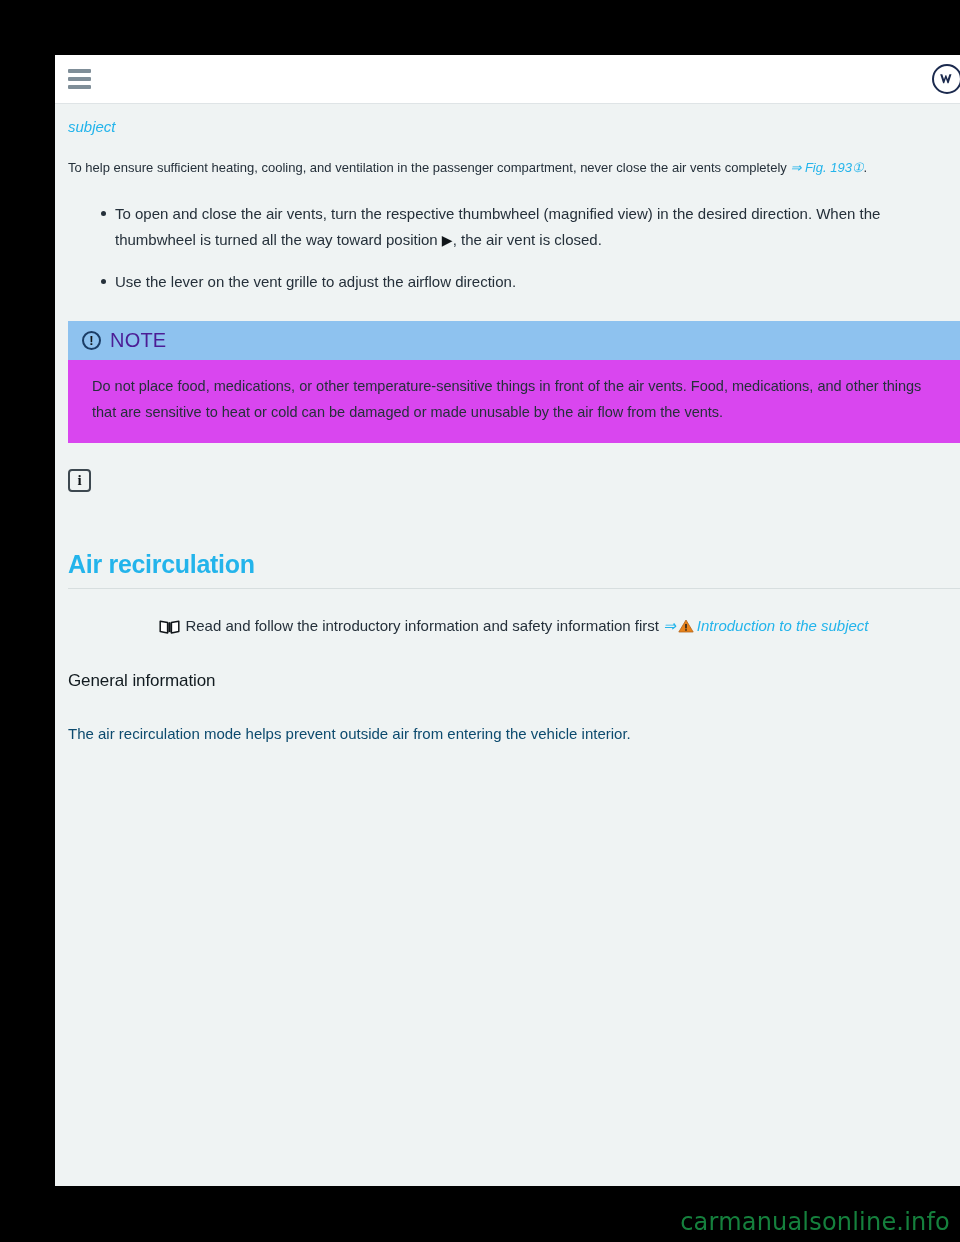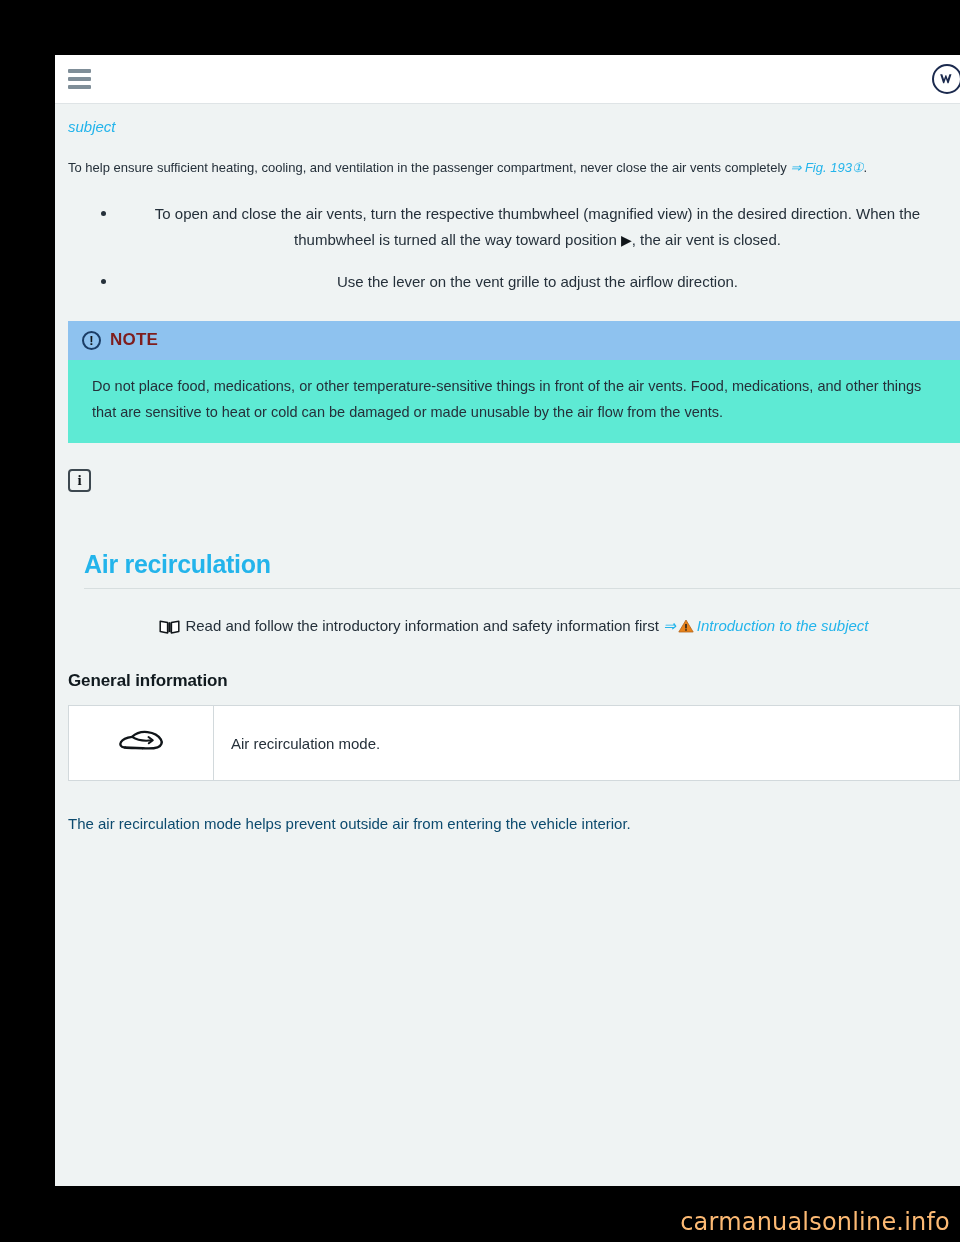--- a/index.html
+++ b/index.html
@@ -92,21 +92,20 @@
     font-size: 13px;
     line-height: 1.72;
     margin: 22px 0 0 0;
     color: #25303a;
   }
 
   ul.bullets {
     margin: 22px 0 8px 0;
     padding-left: 33px;
     list-style: none;
-    text-align: center;
   }
   ul.bullets li {
     font-size: 15px;
     line-height: 1.72;
     margin-bottom: 16px;
     position: relative;
     padding-left: 14px;
     color: #25303a;
   }
   ul.bullets li:before {
@@ -146,27 +145,27 @@
     font-size: 13px;
     font-weight: bold;
     display: flex;
     align-items: center;
     justify-content: center;
     line-height: 1;
     margin-right: 9px;
     box-sizing: border-box;
   }
   .note-title {
-    font-size: 17px;
-    font-weight: bold;
+    font-size: 20px;
+    font-weight: normal;
     letter-spacing: 0.2px;
-    color: #7f1d1d;
+    color: #4c1d95;
   }
   .note-body {
-    background: #5eead4;
+    background: #d946ef;
     padding: 14px 20px 18px 24px;
     box-sizing: border-box;
   }
   .note-body p {
     margin: 0;
     font-size: 14.5px;
     line-height: 1.78;
     color: #25303a;
   }
 
@@ -194,21 +193,21 @@
     line-height: 1.72;
     color: #25303a;
   }
 
   
   h1.chapter {
     color: #23b4eb;
     font-size: 25px;
     font-weight: bold;
     letter-spacing: -0.3px;
-    margin: 58px 0 0 16px;
+    margin: 58px 0 0 0;
     padding-bottom: 9px;
     border-bottom: 1px solid #d7dedf;
   }
 
   .readfollow {
     margin: 24px 0 0 0;
     font-size: 15px;
     line-height: 1.72;
     color: #25303a;
     text-align: center;
@@ -219,21 +218,21 @@
     margin-right: 5px;
   }
   .warn-tri {
     display: inline-block;
     vertical-align: -2px;
     margin: 0 3px 0 2px;
   }
 
   h3.subhead {
     font-size: 17px;
-    font-weight: bold;
+    font-weight: normal;
     letter-spacing: -0.1px;
     margin: 28px 0 0 0;
     color: #111a1f;
   }
 
   
   table.symtable {
     margin-top: 14px;
     width: 100%;
     border-collapse: collapse;
@@ -260,21 +259,21 @@
     line-height: 1.72;
     margin: 30px 0 0 0;
     color: #0c4a6e;
   }
 
   
   .watermark {
     position: absolute;
     right: 10px;
     bottom: 6px;
-    color: #fdba74;
+    color: #15803d;
     font-size: 24px;
     letter-spacing: 0.2px;
     font-family: "DejaVu Sans", sans-serif;
   }
 </style>
 </head>
 <body>
 
 <div class="page">
 
@@ -344,38 +343,19 @@
         <svg width="16" height="14" viewBox="0 0 16 14" aria-hidden="true">
           <path d="M8 1 L15.2 13 L0.8 13 Z" fill="#e8821a" stroke="#b4641a" stroke-width="0.8" stroke-linejoin="round"></path>
           <rect x="7.25" y="5" width="1.5" height="4.4" fill="#1a1a1a"></rect>
           <rect x="7.25" y="10.2" width="1.5" height="1.5" fill="#1a1a1a"></rect>
         </svg>
       </span><span class="link">Introduction to the subject</span>
     </p>
 
     <h3 class="subhead">General information</h3>
 
-    <table class="symtable">
-      <tbody>
-        <tr>
-          <td class="sym-cell">
-            <span>
-              <svg width="46" height="26" viewBox="0 0 46 26" aria-hidden="true">
-                <path d="M6.5 19.5 C2.5 19.0 1.5 16.5 3.0 14.0 C4.6 11.4 9.0 9.6 14.0 8.9
-                         C18.0 5.2 24.0 3.4 29.5 4.1 C35.2 4.8 40.5 7.6 42.8 11.3
-                         C44.7 14.3 43.6 18.0 39.6 19.3 C36.0 20.5 30.5 20.6 25.0 20.2" fill="none" stroke="#101519" stroke-width="2.4" stroke-linecap="round"></path>
-                <path d="M25.0 20.2 C19.0 19.9 12.0 20.0 6.5 19.5 Z" fill="none" stroke="#101519" stroke-width="2.4" stroke-linecap="round"></path>
-                <path d="M14.0 8.9 C19.0 12.0 27.0 13.2 34.0 12.2" fill="none" stroke="#101519" stroke-width="2.0" stroke-linecap="round"></path>
-                <path d="M30.5 9.0 L34.8 12.2 L30.8 15.3" fill="none" stroke="#101519" stroke-width="2.0" stroke-linecap="round" stroke-linejoin="round"></path>
-              </svg>
-            </span>
-          </td>
-          <td class="desc-cell">Air recirculation mode.</td>
-        </tr>
-      </tbody>
-    </table>
 
     <p class="tail">The air recirculation mode helps prevent outside air from entering the vehicle interior.</p>
 
   </div>
 </div>
 
 <div class="watermark">carmanualsonline.info</div>
 
 </body></html>

